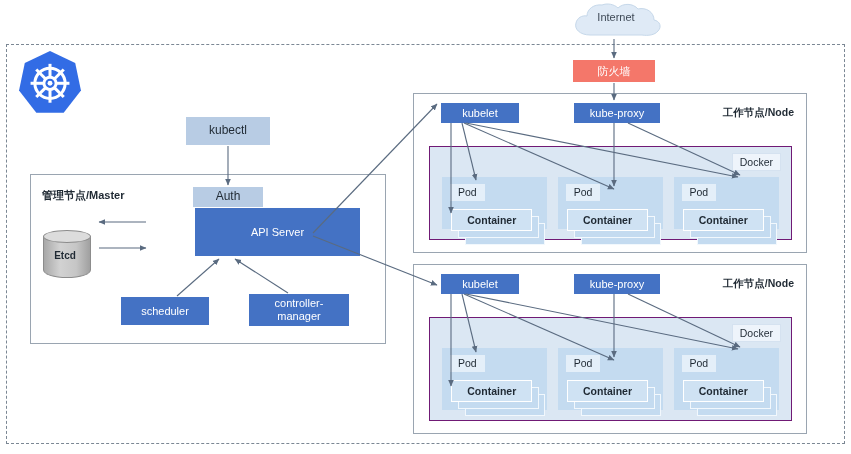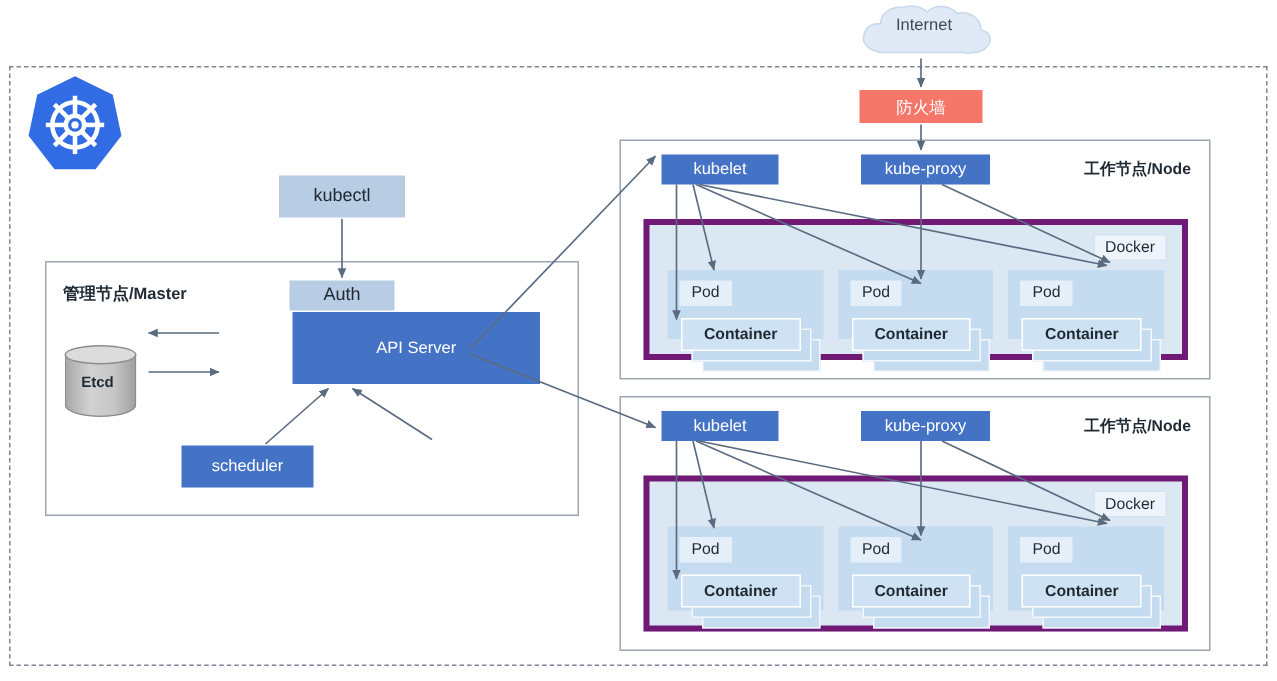--- a/index.html
+++ b/index.html
@@ -104,21 +104,21 @@
     font-size: 10.5px; font-weight: bold; color: #1f2933;
     white-space: nowrap;
   }
 
   .kubelet-box   { position: absolute; left: 27px; top: 9px;  width: 78px; height: 20px; }
   .kubeproxy-box { position: absolute; left: 160px; top: 9px; width: 86px; height: 20px; }
 
   .docker-region {
     position: absolute; left: 15px; top: 52px; right: 14px; bottom: 12px;
     background: #dbe7f3;
-    border: 4px solid #701a75;
+    border: 1px solid #701a75;
   }
   .docker-label {
     position: absolute; right: 10px; top: 6px;
     padding: 2px 7px;
     background: #eef4fb; border: 1px solid #d5e2f0;
     font-size: 10.5px; color: #1f2933;
   }
 
   .pod-row {
     position: absolute; left: 12px; right: 12px; top: 30px; bottom: 10px;
@@ -189,20 +189,23 @@
 
   <div class="abs" id="firewall">防火墙</div>
 
   <div class="abs" id="master-group"></div>
   <div class="abs" id="master-label">管理节点/Master</div>
 
   <div class="abs box-light" id="kubectl-box">kubectl</div>
   <div class="abs box-light" id="auth-box">Auth</div>
   <div class="abs box-dark" id="apiserver-box">API Server</div>
   <div class="abs box-dark" id="scheduler-box">scheduler</div>
+  <div class="abs box-dark" id="ctrlmgr-box">
+    <span>controller-<br>manager</span>
+  </div>
 
   <div class="abs" id="etcd">
     <div class="cyl-body"></div>
     <div class="cyl-top"></div>
     <div class="cyl-label">Etcd</div>
   </div>
 
   <div class="abs worker-node" id="worker-node-1">
     <div class="node-label">工作节点/Node</div>
     <div class="box-dark kubelet-box">kubelet</div>

